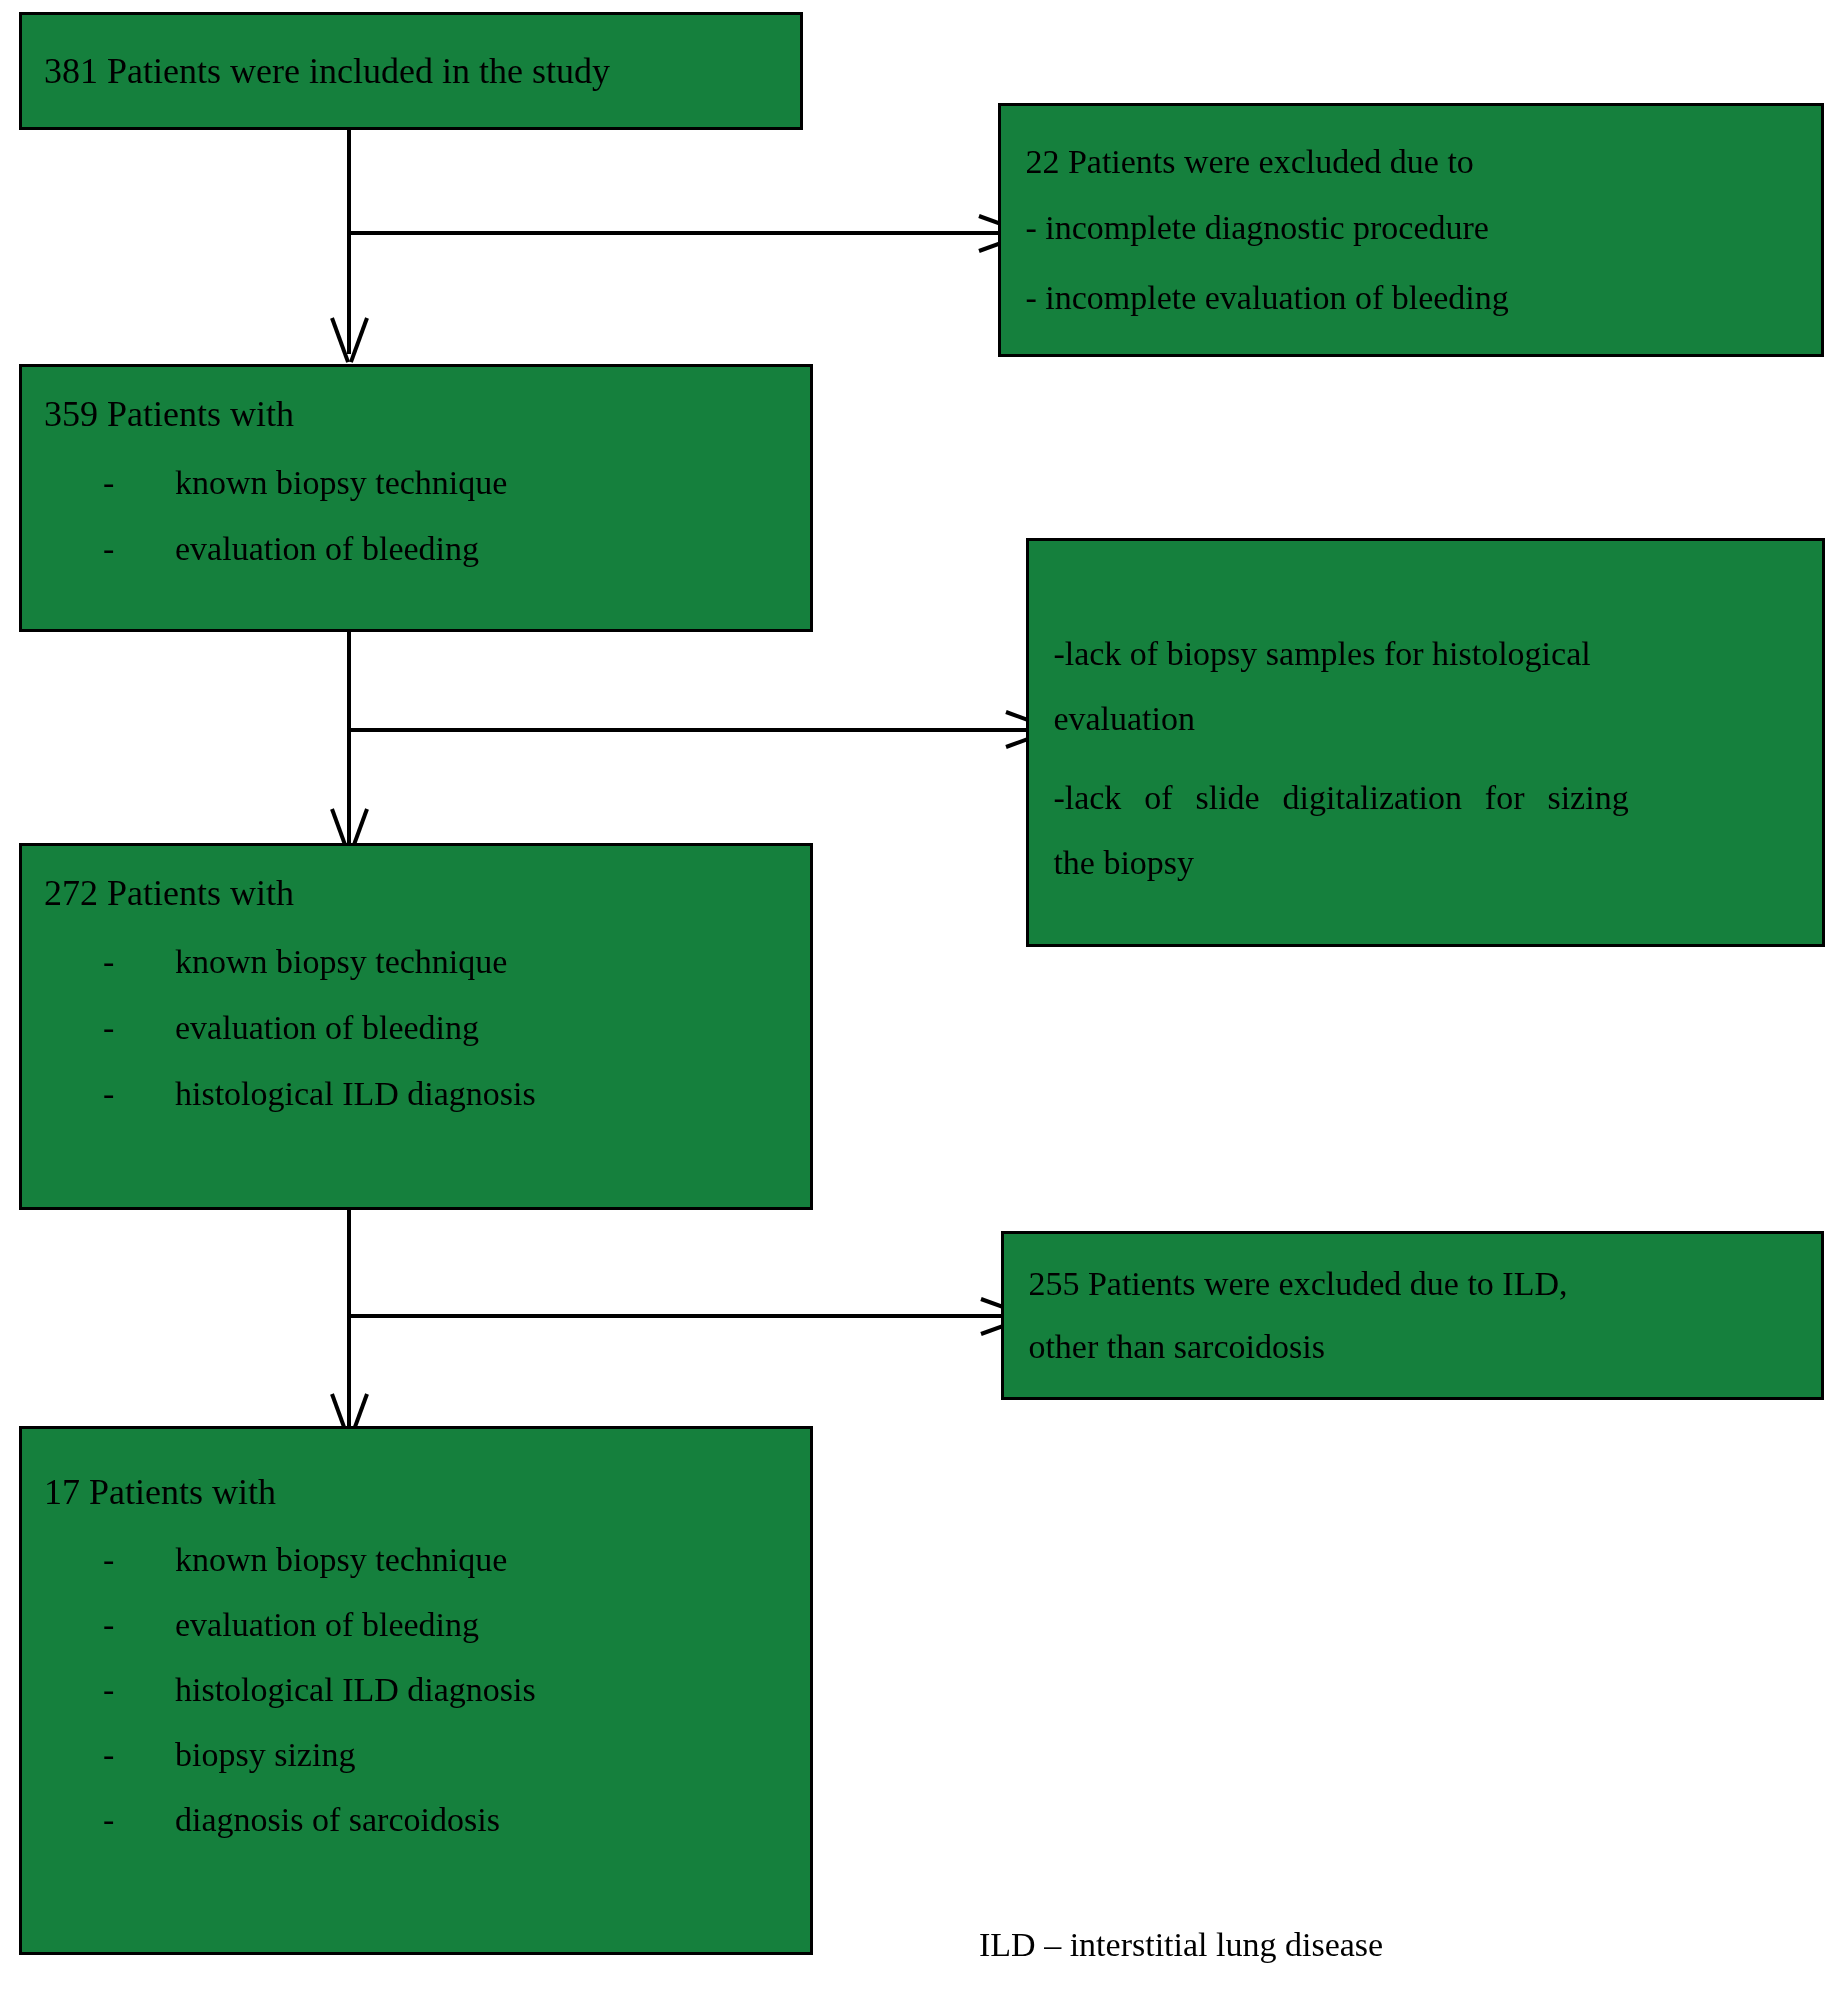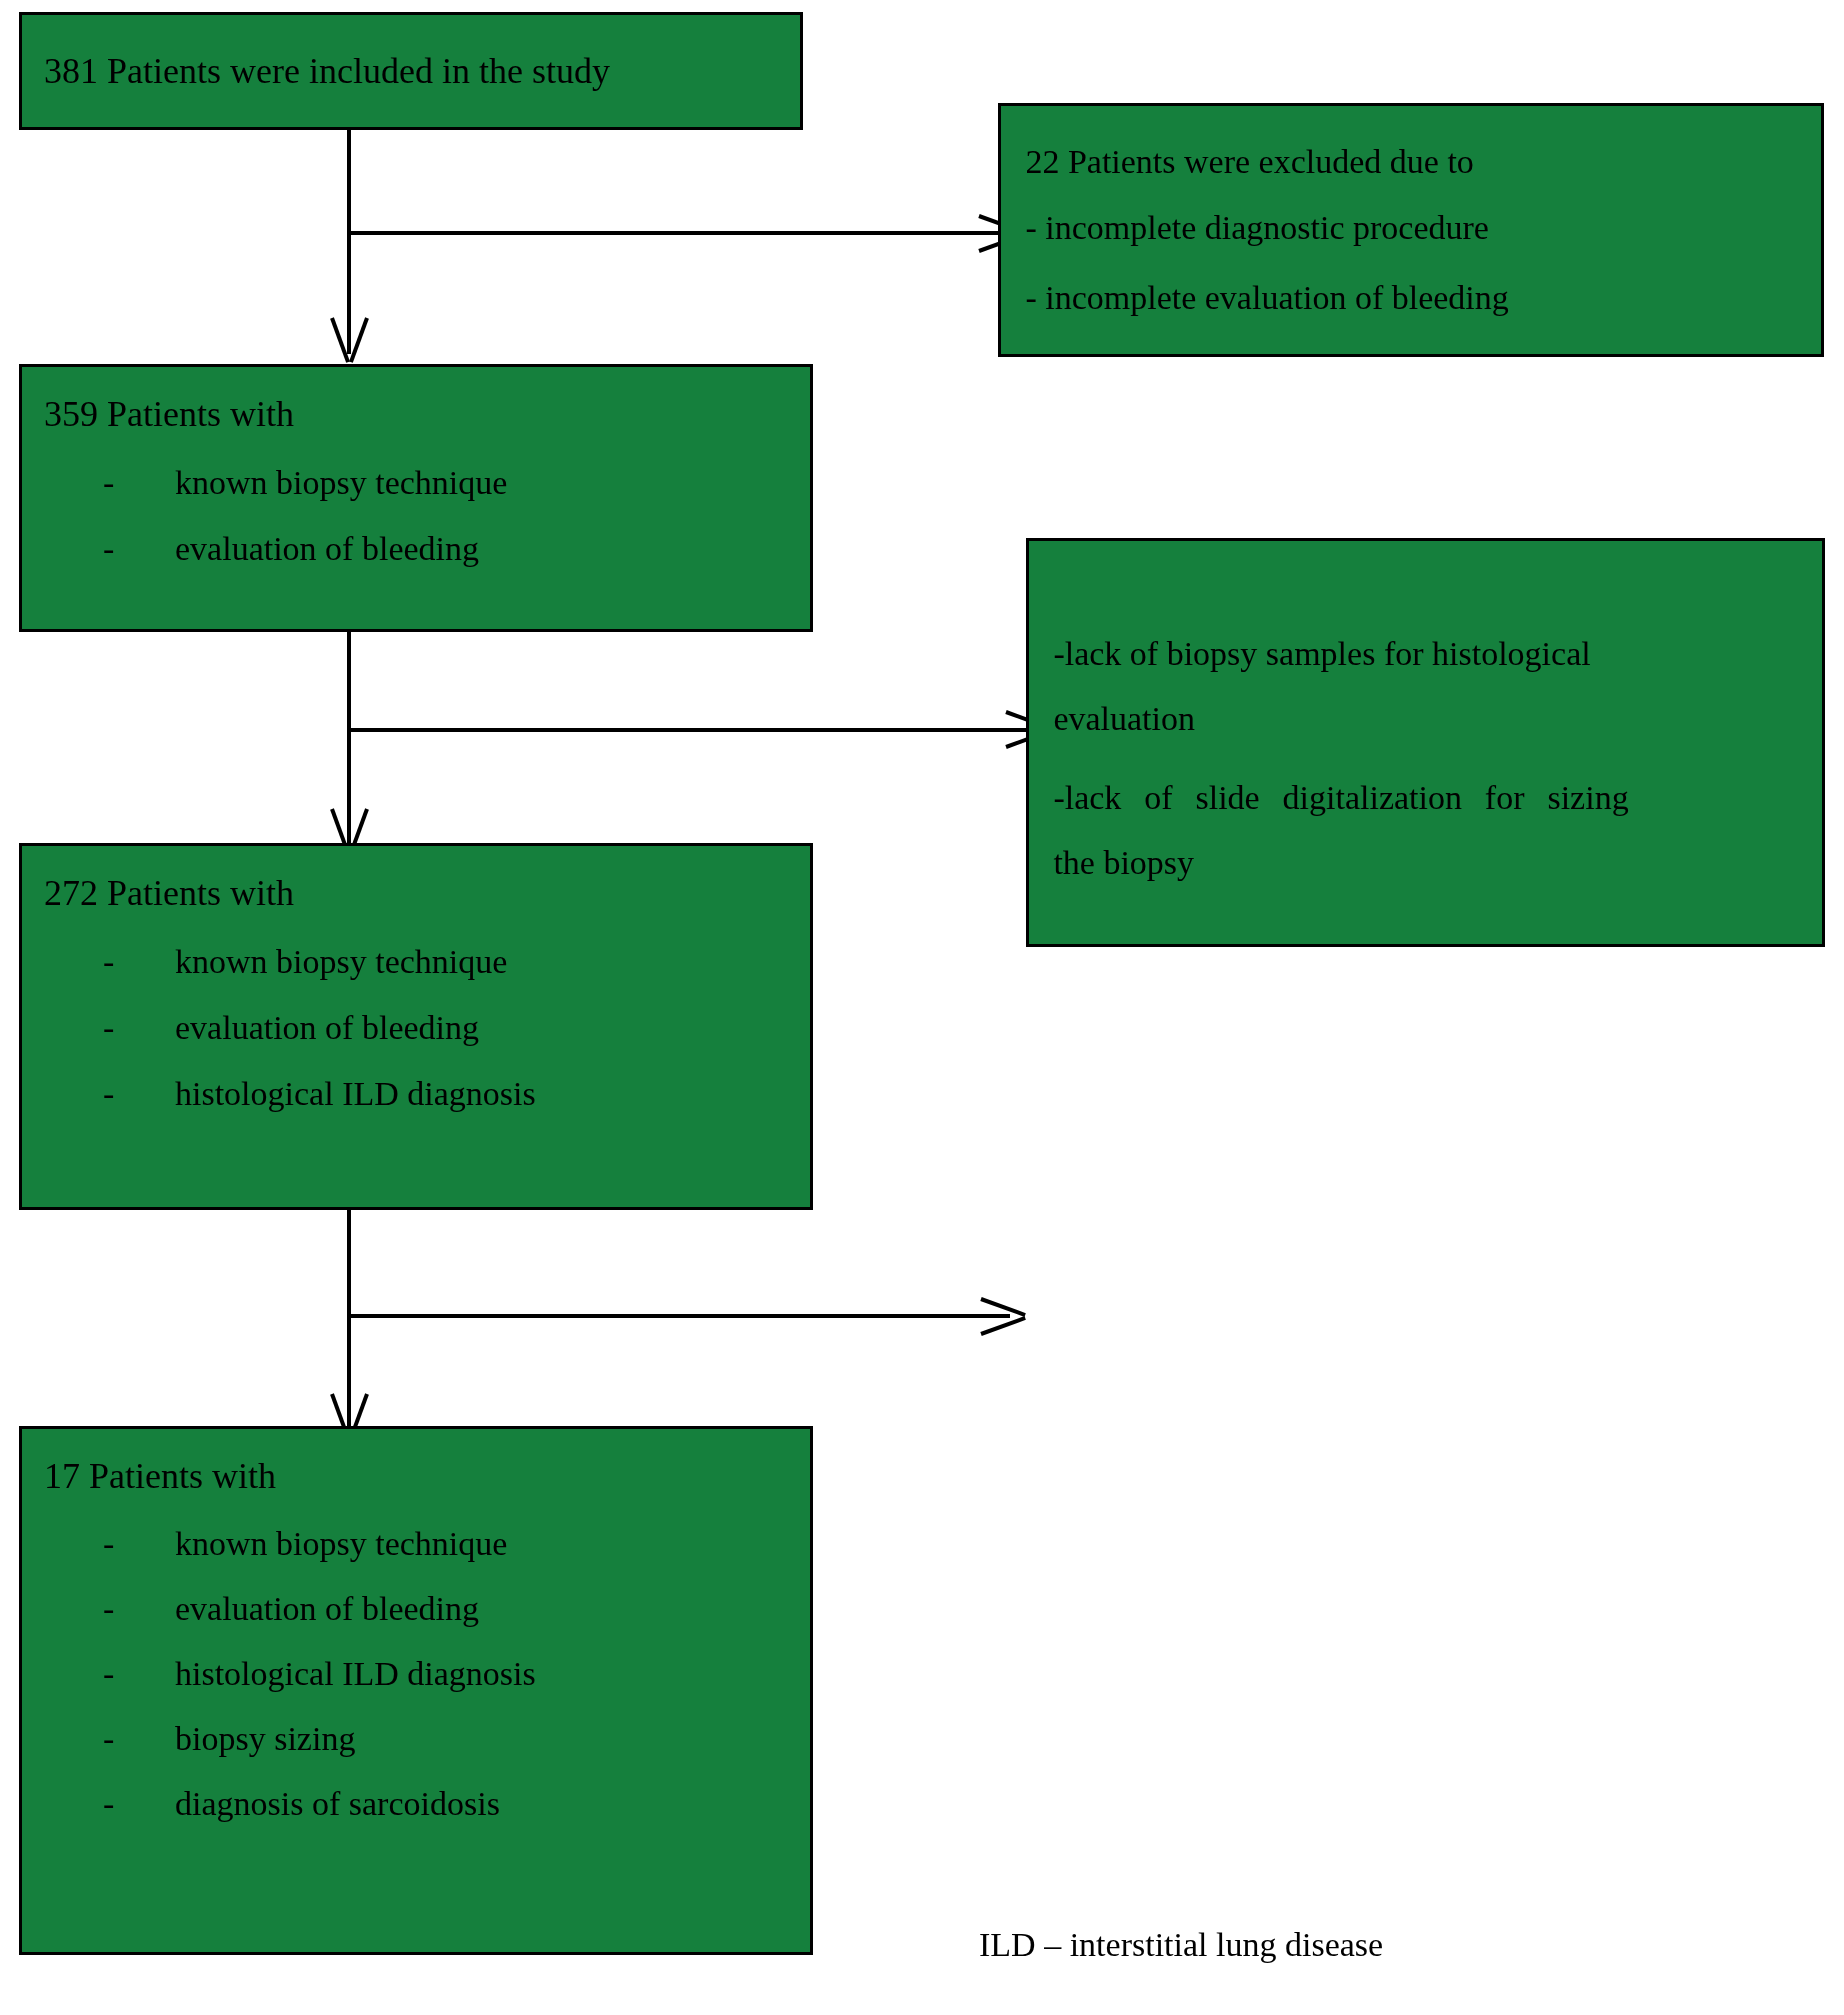--- a/index.html
+++ b/index.html
@@ -203,23 +203,29 @@
         </li>
       </ul>
     </div>
   </div>
 
   <div class="vline" style="left:347px; top:1209px; height:220px;"></div>
   <div class="arrow-down" style="left:323px; top:1397px;"></div>
   <div class="hline" style="left:347px; top:1314px; width:663px;"></div>
   <div class="arrow-right" style="left:984px; top:1290px;"></div>
 
+  <div class="box" style="left:1001px; top:1231px; width:823px; height:169px;">
+    <div class="box-inner" style="padding:22px 24.4px;">
+      <div class="exc-line">255 Patients were excluded due to ILD,</div>
+      <div class="exc-line" style="margin-top:29px;">other than sarcoidosis</div>
+    </div>
+  </div>
 
   <div class="box" style="left:19px; top:1426px; width:794px; height:529px;">
-    <div class="box-inner top-align" style="padding:29px 22px;">
+    <div class="box-inner top-align" style="padding:45px 22px;">
       <div class="headline">17 Patients with</div>
       <ul class="bullets" style="margin-top:31px;">
         <li>
           <span class="dash">-</span>
           <span class="btxt">known biopsy technique</span>
         </li>
         <li style="margin-top:31px;">
           <span class="dash">-</span>
           <span class="btxt">evaluation of bleeding</span>
         </li>

